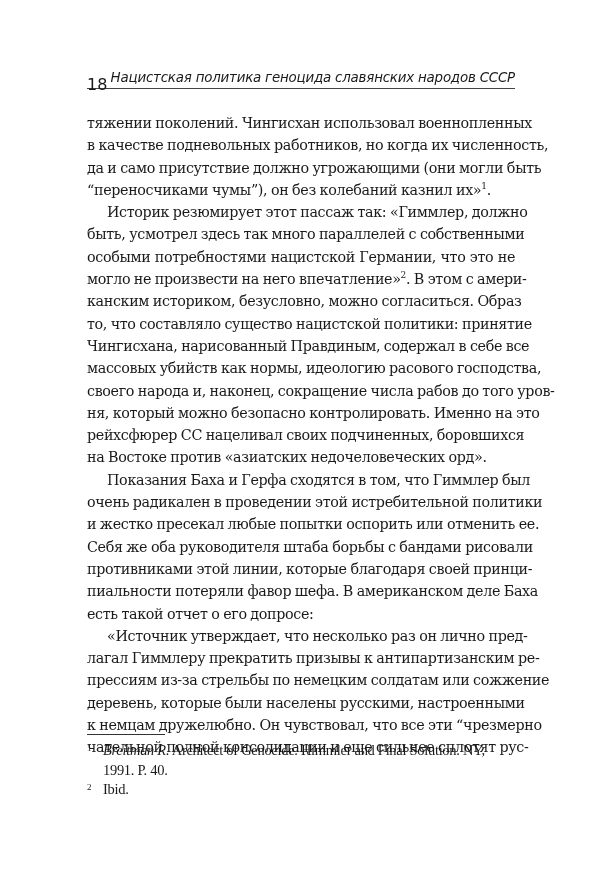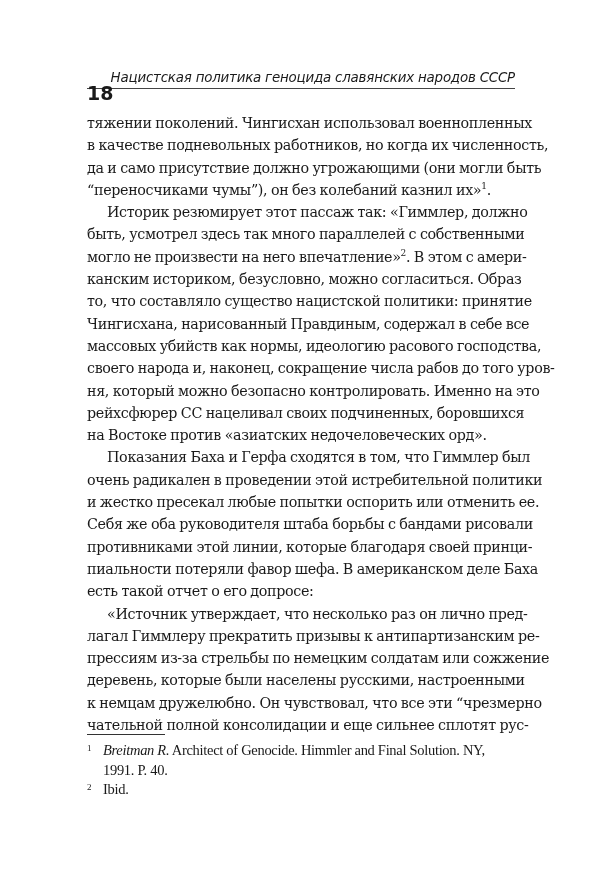--- a/index.html
+++ b/index.html
@@ -7,21 +7,21 @@
     width: 600px; height: 870px; background: #ffffff; position: relative; overflow: hidden;
     color: #1a1a1a;
   }
   .page { position: absolute; left: 87px; top: 0; width: 428px; }
   .running-head {
     position: absolute; top: 68px; left: 0; width: 428px; height: 20px;
     border-bottom: 1.5px solid #444;
     font-family: "DejaVu Sans", sans-serif;
   }
   .page-number {
-    position: absolute; left: 0; top: 16px; font-weight: bold; font-size: 19px; line-height: 18px;
+    position: absolute; left: 0; top: 8px; font-weight: normal; font-size: 16px; line-height: 18px;
   }
   .head-title {
     position: absolute; right: 0; top: 1px; font-style: italic; font-size: 13.4px; line-height: 17px;
     letter-spacing: -0.2px; white-space: nowrap;
   }
   .body {
     position: absolute; top: 112px; left: 0; width: 428px;
     font-family: "DejaVu Serif", serif; font-size: 14.3px; line-height: 22.3px;
     text-align: justify; letter-spacing: -0.35px; word-spacing: -0.5px;
   }
@@ -49,20 +49,21 @@
     <span class="head-title">Нацистская политика  геноцида славянских народов СССР</span>
   </div>
 
   <div class="body" id="body-text">
       <span class="line"><span>тяжении поколений. Чингисхан использовал военнопленных</span></span>
       <span class="line"><span>в качестве подневольных работников, но когда их численность,</span></span>
       <span class="line"><span>да и само присутствие должно угрожающими (они могли быть</span></span>
       <span class="line last"><span>“переносчиками чумы”), он без колебаний казнил их»</span><sup>1</sup><span>.</span></span>
       <span class="line indent"><span>Историк резюмирует этот пассаж так: «Гиммлер, должно</span></span>
       <span class="line"><span>быть, усмотрел здесь так много параллелей с собственными</span></span>
+      <span class="line"><span>особыми потребностями нацистской Германии, что это не</span></span>
       <span class="line"><span>могло не произвести на него впечатление»</span><sup>2</sup><span>. В этом с амери-</span></span>
       <span class="line"><span>канским историком, безусловно, можно согласиться. Образ</span></span>
       <span class="line"><span>то, что составляло существо нацистской политики: принятие</span></span>
       <span class="line"><span>Чингисхана, нарисованный Правдиным, содержал в себе все</span></span>
       <span class="line"><span>массовых убийств как нормы, идеологию расового господства,</span></span>
       <span class="line"><span>своего народа и, наконец, сокращение числа рабов до того уров-</span></span>
       <span class="line"><span>ня, который можно безопасно контролировать. Именно на это</span></span>
       <span class="line"><span>рейхсфюрер СС нацеливал своих подчиненных, боровшихся</span></span>
       <span class="line last"><span>на Востоке против «азиатских недочеловеческих орд».</span></span>
       <span class="line indent"><span>Показания Баха и Герфа сходятся в том, что Гиммлер был</span></span>

